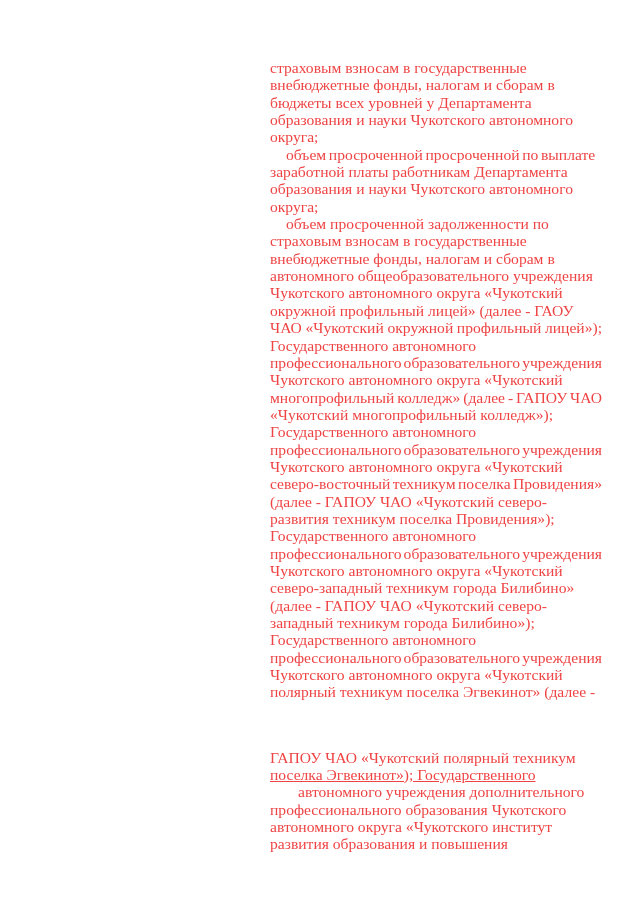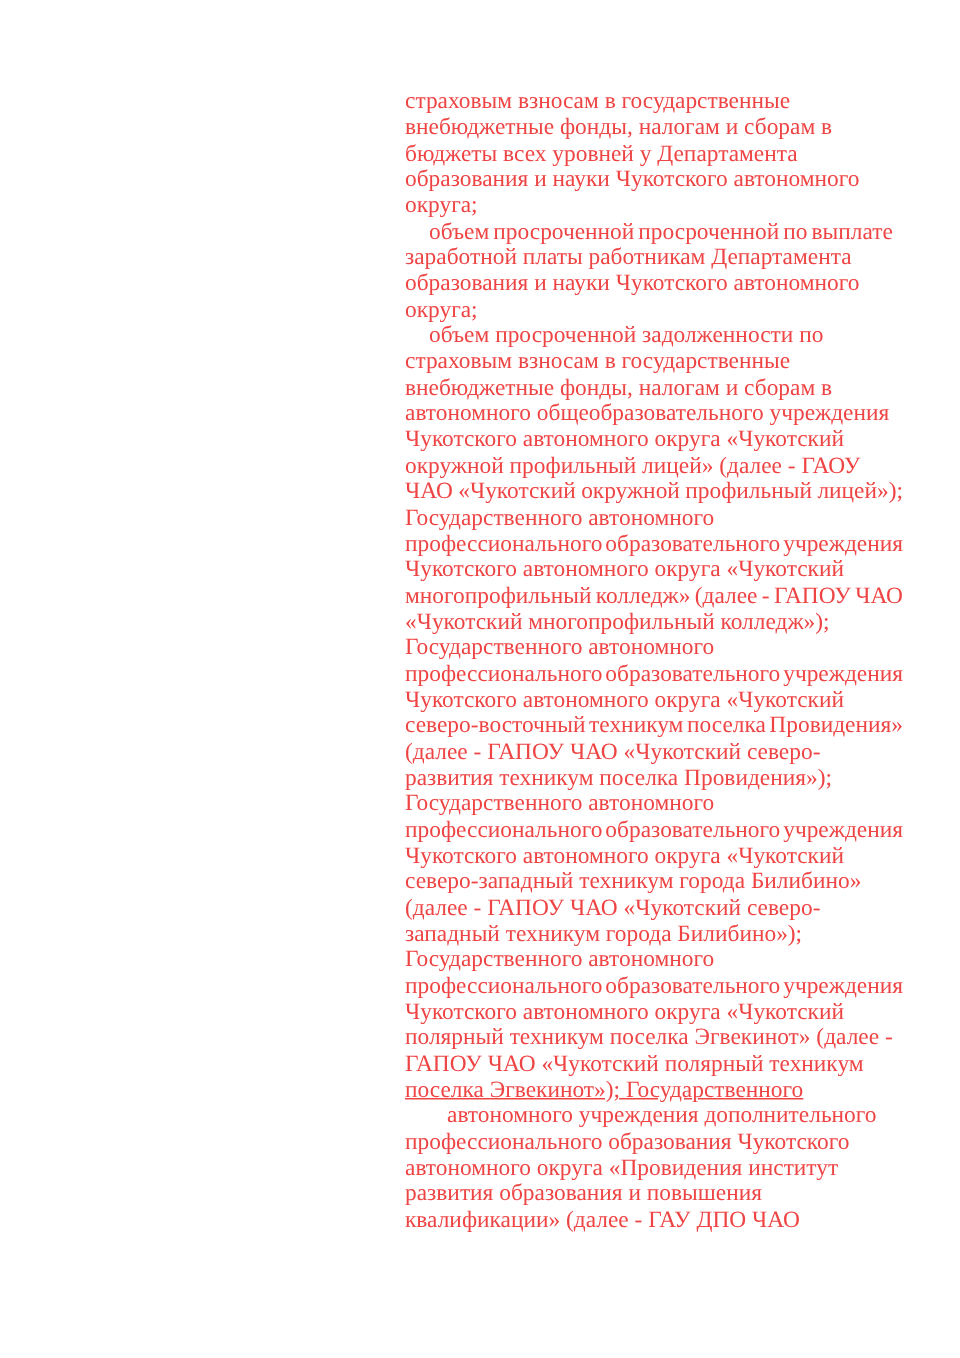--- a/index.html
+++ b/index.html
@@ -58,20 +58,19 @@
     <span class="line" style="word-spacing: 0px; text-align-last: left;">Государственного автономного</span>
     <span class="line" style="word-spacing: -1.89844px; text-align-last: left;">профессионального образовательного учреждения</span>
     <span class="line" style="word-spacing: 0px; text-align-last: left;">Чукотского автономного округа «Чукотский</span>
     <span class="line" style="word-spacing: 0px; text-align-last: left;">северо-западный техникум города Билибино»</span>
     <span class="line" style="word-spacing: 0px; text-align-last: left;">(далее - ГАПОУ ЧАО «Чукотский северо-</span>
     <span class="line" style="word-spacing: 0px; text-align-last: left;">западный техникум города Билибино»);</span>
     <span class="line" style="word-spacing: 0px; text-align-last: left;">Государственного автономного</span>
     <span class="line" style="word-spacing: -1.89844px; text-align-last: left;">профессионального образовательного учреждения</span>
     <span class="line" style="word-spacing: 0px; text-align-last: left;">Чукотского автономного округа «Чукотский</span>
     <span class="line" style="word-spacing: 0px; text-align-last: left;">полярный техникум поселка Эгвекинот» (далее -</span>
-    <span class="line" style="word-spacing: 0px; text-align-last: left;">ГАПОУ ЧАО «Чукотский полярный техникум</span>
+    <span class="line" style="word-spacing: 0px; text-align-last: left; margin-top: 48px;">ГАПОУ ЧАО «Чукотский полярный техникум</span>
     <span class="line" style="word-spacing: 0px; text-align-last: left; text-decoration: underline;">поселка Эгвекинот»); Государственного</span>
     <span class="line" style="word-spacing: 0px; text-align-last: left; margin-left: 28px;">автономного учреждения дополнительного</span>
     <span class="line" style="word-spacing: 0px; text-align-last: left;">профессионального образования Чукотского</span>
-    <span class="line" style="word-spacing: 0px; text-align-last: left;">автономного округа «Провидения институт</span>
+    <span class="line" style="word-spacing: 0px; text-align-last: left;">автономного округа «Чукотского институт</span>
     <span class="line" style="word-spacing: 0px; text-align-last: left;">развития образования и повышения</span>
-    <span class="line" style="word-spacing: 0px; text-align-last: left;">квалификации» (далее - ГАУ ДПО ЧАО</span>
   </div>
 
 </body></html>

